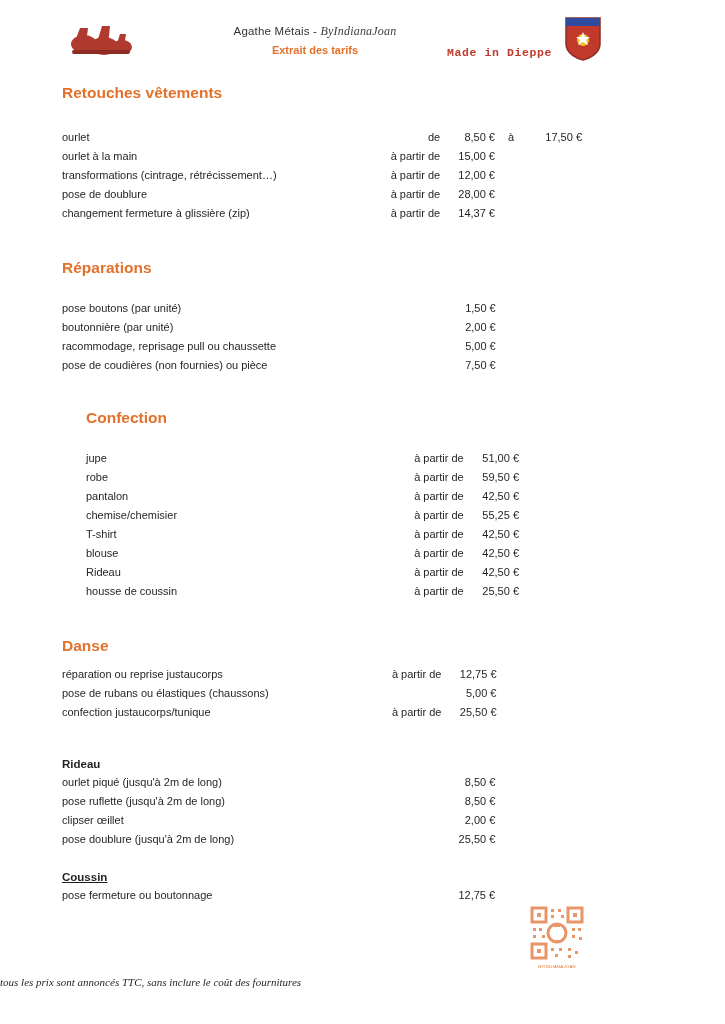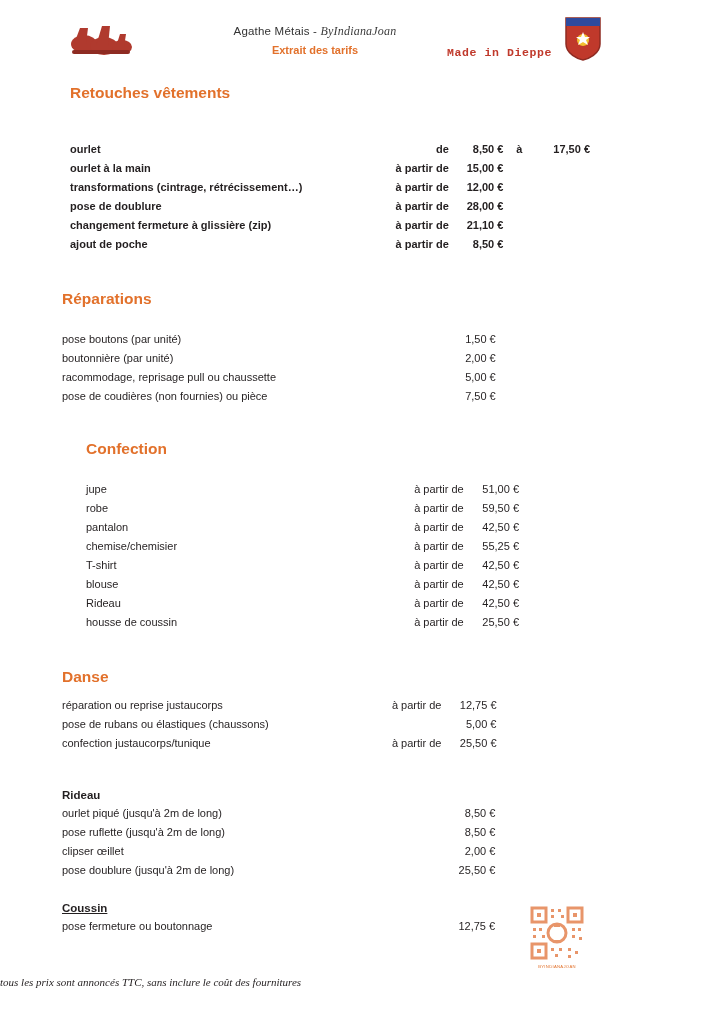--- a/index.html
+++ b/index.html
@@ -185,23 +185,23 @@
         <path d="M2 2 H36 V28 C36 38 24 43 19 44 C14 43 2 38 2 28 Z" fill="#C0392B" stroke="#8E2B22" stroke-width="1.5"></path>
         <path d="M2 2 H36 V10 H2 Z" fill="#2E4A9E"></path>
         <circle cx="19" cy="24" r="6" fill="#F2C230"></circle>
         <path d="M19 16 L21 21 L26 21 L22 24 L24 29 L19 26 L14 29 L16 24 L12 21 L17 21 Z" fill="#FFFFFF"></path>
       </svg>
     </div>
   </div>
 
   <div class="content">
 
-    <div class="section" style="margin-top:12px;padding-left:8px;">
+    <div class="section" style="margin-top:12px;">
       <div class="section-title">Retouches vêtements</div>
-      <table class="rows" style="margin-top:38px;font-weight:bold;">
+      <table class="rows" style="margin-top:26px;">
         <tbody>
             <tr>
           <td class="c-label">ourlet</td>
           <td class="c-qual">de</td>
           <td class="c-price">8,50 €</td>
           <td class="c-conj">à</td>
           <td class="c-price2">17,50 €</td>
         </tr>
         <tr>
           <td class="c-label">ourlet à la main</td>
@@ -220,28 +220,21 @@
         <tr>
           <td class="c-label">pose de doublure</td>
           <td class="c-qual">à partir de</td>
           <td class="c-price">28,00 €</td>
           <td class="c-conj"></td>
           <td class="c-price2"></td>
         </tr>
         <tr>
           <td class="c-label">changement fermeture à glissière (zip)</td>
           <td class="c-qual">à partir de</td>
-          <td class="c-price">21,10 €</td>
-          <td class="c-conj"></td>
-          <td class="c-price2"></td>
-        </tr>
-        <tr>
-          <td class="c-label">ajout de poche</td>
-          <td class="c-qual">à partir de</td>
-          <td class="c-price">8,50 €</td>
+          <td class="c-price">14,37 €</td>
           <td class="c-conj"></td>
           <td class="c-price2"></td>
         </tr>
       </tbody>
         </table>
     </div>
 
     <div class="section" style="margin-top:36px;">
       <div class="section-title">Réparations</div>
       <table class="rows" style="margin-top:22px;">

